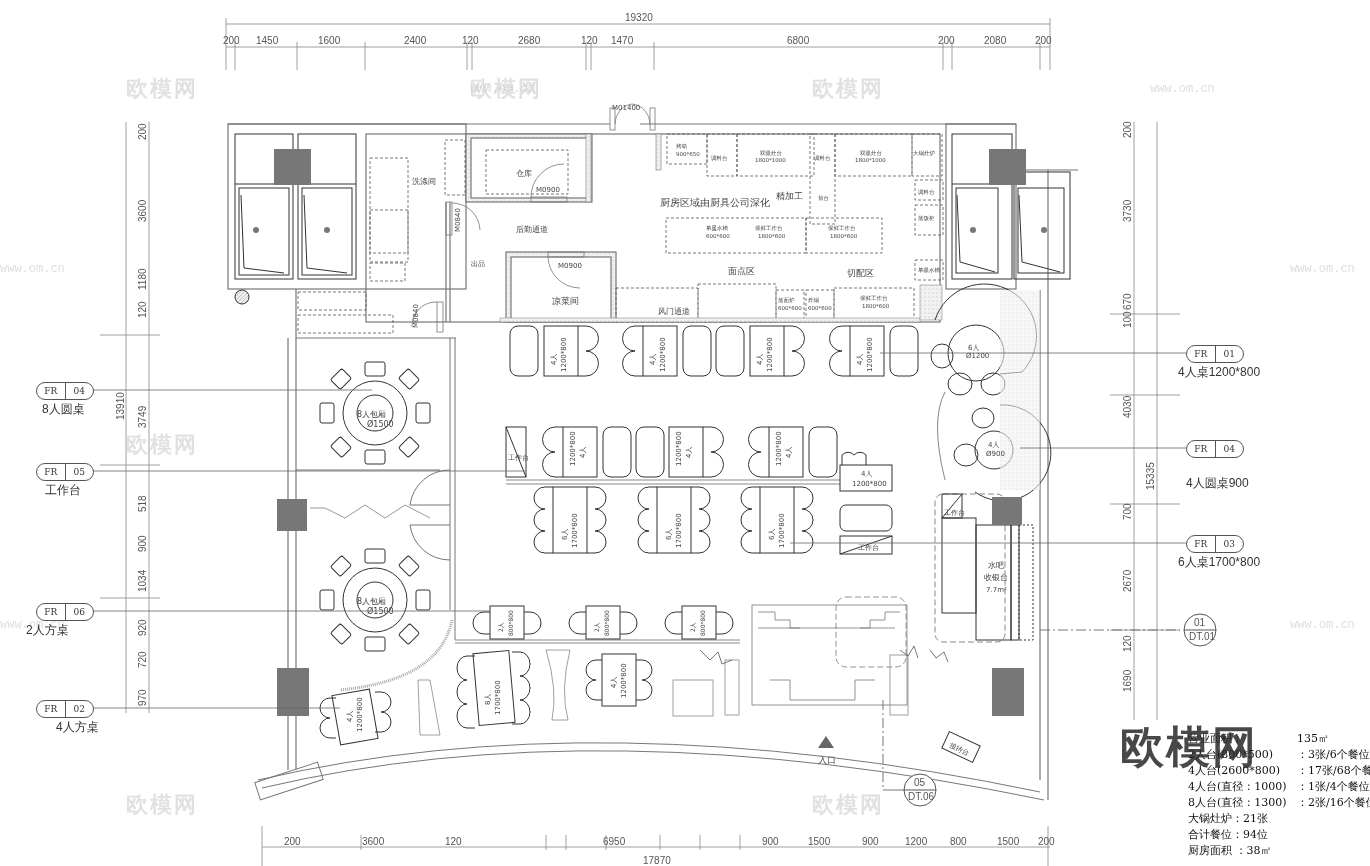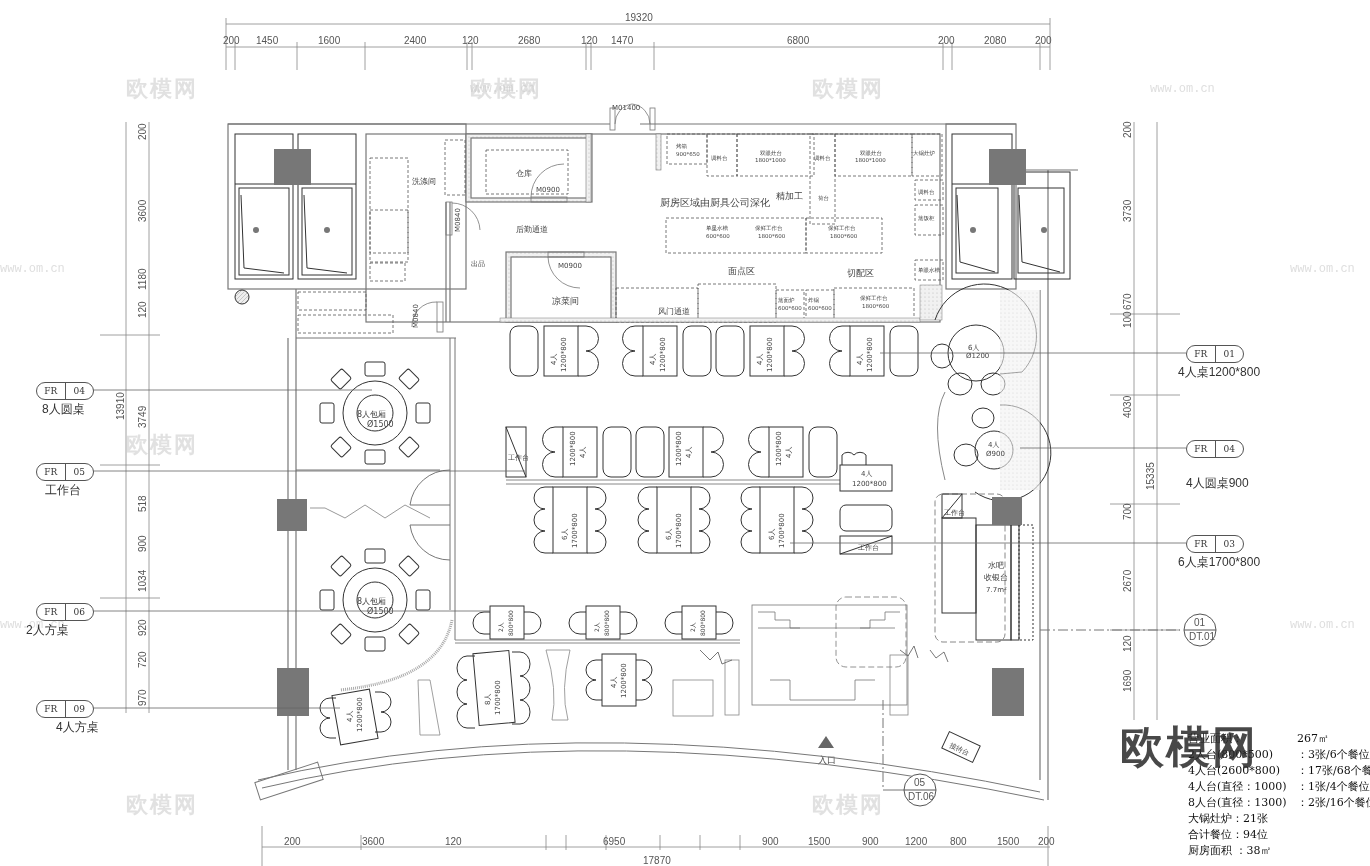--- a/index.html
+++ b/index.html
@@ -567,21 +567,21 @@
     <span>05</span>
   </div>
 <div class="fr-caption" style="left:45px;top:482px;">工作台</div>
 <div class="fr-bubble" style="left:36px;top:603px;">
     <span>FR</span>
     <span>06</span>
   </div>
 <div class="fr-caption" style="left:26px;top:622px;">2人方桌</div>
 <div class="fr-bubble" style="left:36px;top:700px;">
     <span>FR</span>
-    <span>09</span>
+    <span>02</span>
   </div>
 <div class="fr-caption" style="left:56px;top:719px;">4人方桌</div>
 
 <div class="fr-bubble" style="left:1186px;top:345px;">
     <span>FR</span>
     <span>01</span>
   </div>
 <div class="fr-caption" style="left:1178px;top:364px;">4人桌1200*800</div>
 <div class="fr-bubble" style="left:1186px;top:440px;">
     <span>FR</span>
@@ -590,21 +590,21 @@
 <div class="fr-caption" style="left:1186px;top:475px;">4人圆桌900</div>
 <div class="fr-bubble" style="left:1186px;top:535px;">
     <span>FR</span>
     <span>03</span>
   </div>
 <div class="fr-caption" style="left:1178px;top:554px;">6人桌1700*800</div>
 
 <div class="summary">
   <div class="row">
       <span class="k">营业面积：</span>
-      <span class="v">267㎡</span>
+      <span class="v">135㎡</span>
     </div>
   <div class="row">
       <span class="k">2人台(800*500)</span>
       <span class="v">：3张/6个餐位</span>
     </div>
   <div class="row">
       <span class="k">4人台(2600*800)</span>
       <span class="v">：17张/68个餐位</span>
     </div>
   <div class="row">

